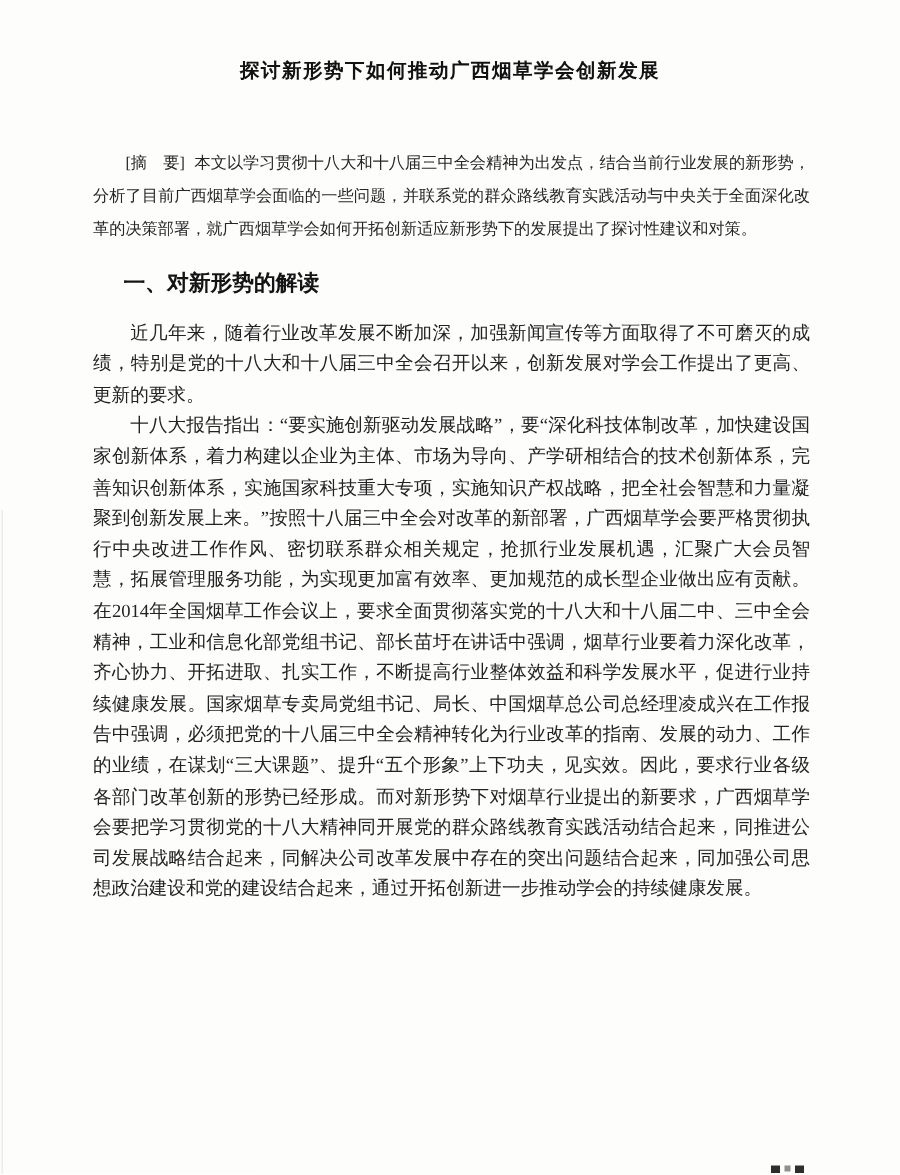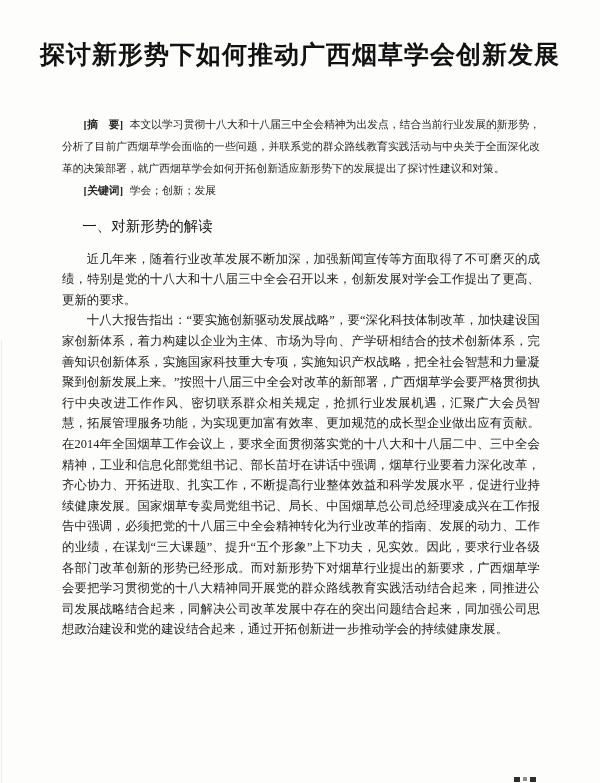--- a/index.html
+++ b/index.html
@@ -11,21 +11,21 @@
     overflow: hidden;
     font-family: "Liberation Serif", serif;
     color: #1f1f1f;
     box-sizing: border-box;
   }
   .paper-title {
     margin: 38px 40px 0 40px;
     text-align: center;
     font-family: "Liberation Sans", sans-serif;
     font-weight: bold;
-    font-size: 25px;
+    font-size: 13px;
     letter-spacing: 1px;
     color: #121212;
   }
   .author {
     margin-top: 50px;
     text-align: center;
     font-size: 14px;
     font-weight: bold;
     letter-spacing: 2px;
     color: #1a1a1a;
@@ -33,33 +33,33 @@
   .abstract-block {
     margin: 42px 60px 0 62px;
     font-size: 10.8px;
     line-height: 22px;
     text-align: justify;
     color: #262626;
   }
   .abstract-block p { margin: 0; }
   .abstract-para { text-indent: 2em; }
   .keywords-para { text-indent: 2em; }
-  .inline-label { font-weight: bold; margin-right: 0.6em; margin-top: 44px; }
+  .inline-label { font-weight: normal; margin-right: 0.6em; margin-top: 44px; }
   .content {
     margin: 15px 60px 0 62px;
     font-size: 12.4px;
     line-height: 20.6px;
     text-align: justify;
     color: #222222;
   }
   .content p { margin: 0; text-indent: 2em; }
   .section-heading {
     font-family: "Liberation Sans", sans-serif;
     font-size: 14.5px;
-    font-weight: normal;
+    font-weight: bold;
     color: #141414;
     margin: 14px 0 12px 0;
     text-indent: 1.4em;
   }
   
   .speck { position: absolute; background: #9a9a9a; border-radius: 50%; }
   .speck-1 { left: 432px; top: 127px; width: 2px; height: 2px; }
   .speck-2 { left: 497px; top: 130px; width: 2px; height: 2px; }
   .edge-line {
     position: absolute;
@@ -80,21 +80,20 @@
 </head>
 <body>
 
 <div class="page">
 
   <h1 class="paper-title">探讨新形势下如何推动广西烟草学会创新发展</h1>
 
 
   <div class="abstract-block">
     <p class="abstract-para"><span class="inline-label">[摘　要]</span><span>本文以学习贯彻十八大和十八届三中全会精神为出发点，结合当前行业发展的新形势，分析了目前广西烟草学会面临的一些问题，并联系党的群众路线教育实践活动与中央关于全面深化改革的决策部署，就广西烟草学会如何开拓创新适应新形势下的发展提出了探讨性建议和对策。</span></p>
-    <p class="keywords-para"><span class="inline-label">[关键词]</span><span>学会；创新；发展</span></p>
   </div>
 
   <div class="content">
     <h2 class="section-heading">一、对新形势的解读</h2>
     <p>近几年来，随着行业改革发展不断加深，加强新闻宣传等方面取得了不可磨灭的成绩，特别是党的十八大和十八届三中全会召开以来，创新发展对学会工作提出了更高、更新的要求。</p>
     <p>十八大报告指出：“要实施创新驱动发展战略”，要“深化科技体制改革，加快建设国家创新体系，着力构建以企业为主体、市场为导向、产学研相结合的技术创新体系，完善知识创新体系，实施国家科技重大专项，实施知识产权战略，把全社会智慧和力量凝聚到创新发展上来。”按照十八届三中全会对改革的新部署，广西烟草学会要严格贯彻执行中央改进工作作风、密切联系群众相关规定，抢抓行业发展机遇，汇聚广大会员智慧，拓展管理服务功能，为实现更加富有效率、更加规范的成长型企业做出应有贡献。在2014年全国烟草工作会议上，要求全面贯彻落实党的十八大和十八届二中、三中全会精神，工业和信息化部党组书记、部长苗圩在讲话中强调，烟草行业要着力深化改革，齐心协力、开拓进取、扎实工作，不断提高行业整体效益和科学发展水平，促进行业持续健康发展。国家烟草专卖局党组书记、局长、中国烟草总公司总经理凌成兴在工作报告中强调，必须把党的十八届三中全会精神转化为行业改革的指南、发展的动力、工作的业绩，在谋划“三大课题”、提升“五个形象”上下功夫，见实效。因此，要求行业各级各部门改革创新的形势已经形成。而对新形势下对烟草行业提出的新要求，广西烟草学会要把学习贯彻党的十八大精神同开展党的群众路线教育实践活动结合起来，同推进公司发展战略结合起来，同解决公司改革发展中存在的突出问题结合起来，同加强公司思想政治建设和党的建设结合起来，通过开拓创新进一步推动学会的持续健康发展。</p>
   </div>
 
   <span class="speck speck-1"></span>
   <span class="speck speck-2"></span>

